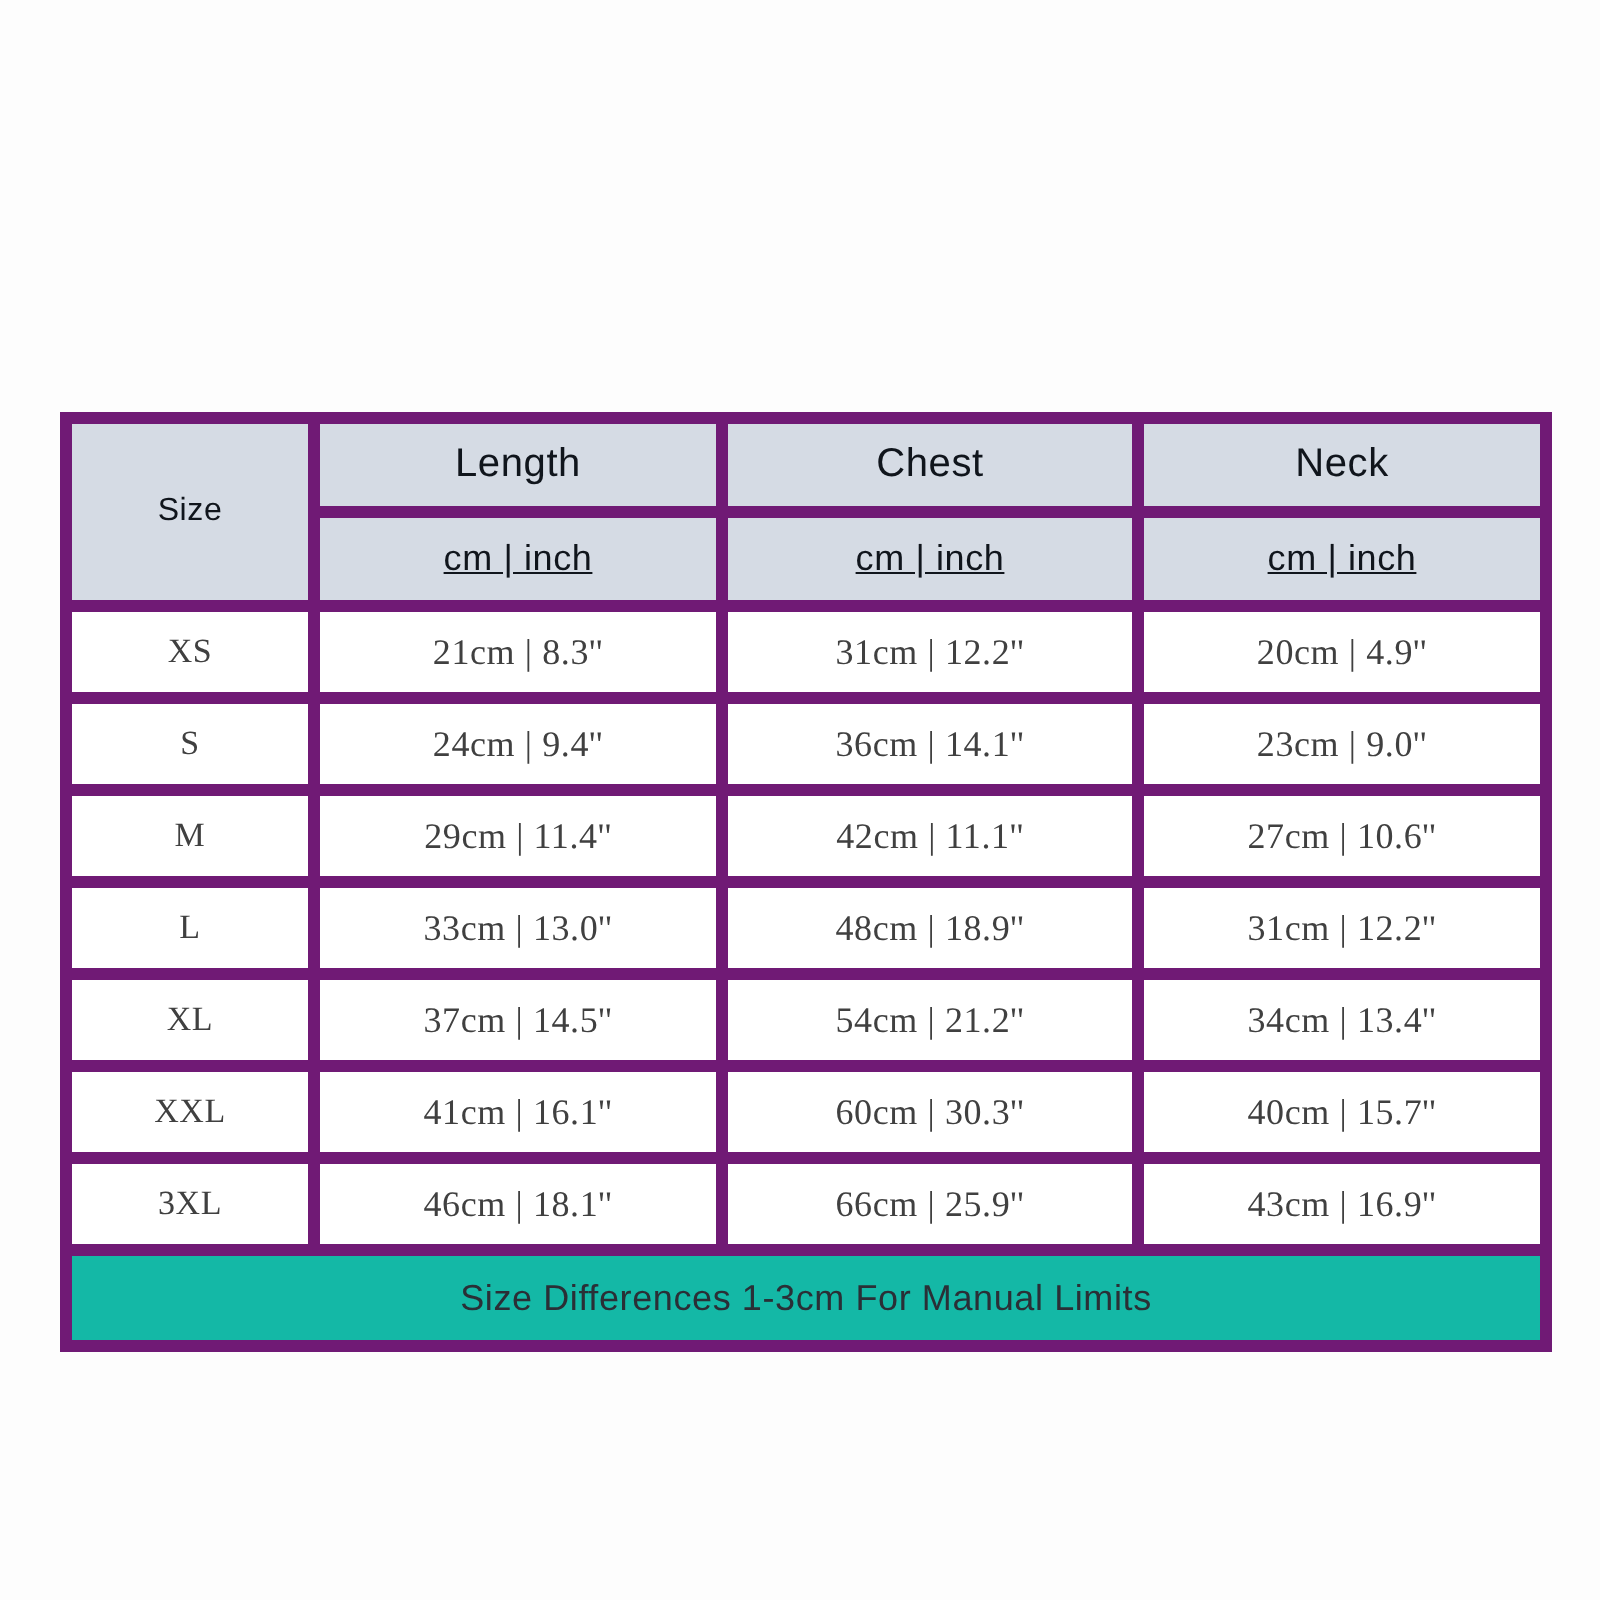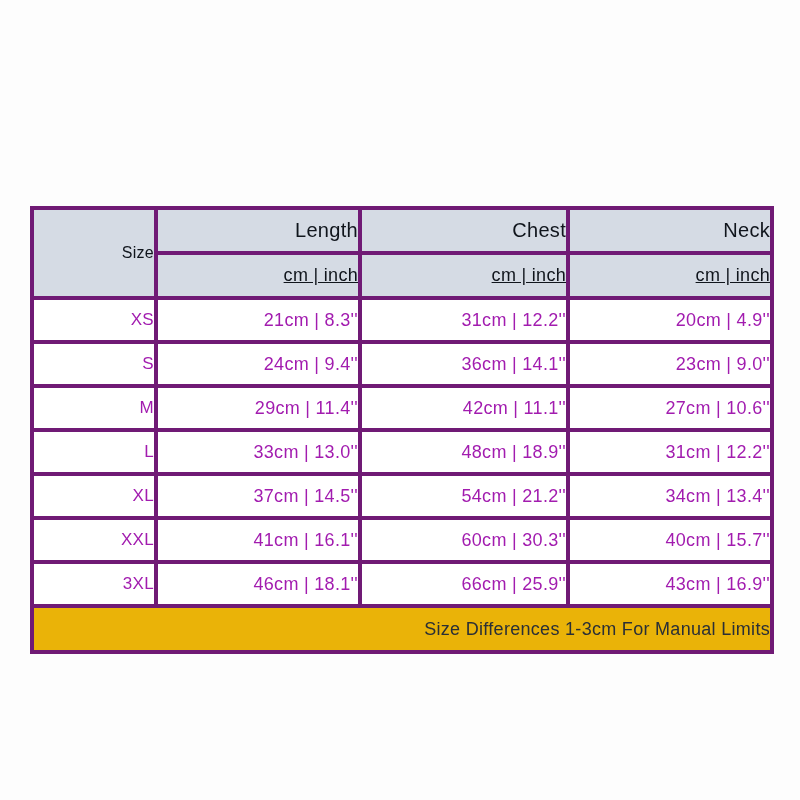--- a/index.html
+++ b/index.html
@@ -34,22 +34,22 @@
     border: 2px solid #111111;
   }
 
   table.size-table col.col-size   { width: 124px; }
   table.size-table col.col-length { width: 204px; }
   table.size-table col.col-chest  { width: 208px; }
   table.size-table col.col-neck   { width: 204px; }
 
   table.size-table th,
   table.size-table td {
-    border: 4px solid #701a75;
-    text-align: right;
+    border: 6px solid #701a75;
+    text-align: center;
     vertical-align: middle;
     padding: 0;
     font-weight: normal;
     margin-left: 24px;
   }
 
   th.hdr-group,
   th.hdr-size,
   th.hdr-units {
     background: #d5dbe4;
@@ -72,30 +72,31 @@
     height: 41px;
     font-size: 18px;
     letter-spacing: 0.3px;
     text-decoration: underline;
   }
 
   td.cell-size,
   td.cell-val {
     height: 40px;
     background: #ffffff;
-    color: #a21caf;
+    color: #404040;
     font-size: 18px;
     letter-spacing: 0.3px;
+    font-family: Liberation Serif, serif;
   }
 
   td.cell-size { font-size: 17px; }
 
   td.note-cell {
     height: 42px;
-    background: #eab308;
+    background: #14b8a6;
     color: #2a2f36;
     font-size: 18px;
     letter-spacing: 0.3px;
   }
 </style>
 </head>
 <body>
 
 <div id="page">
   <div id="chart-wrap">

